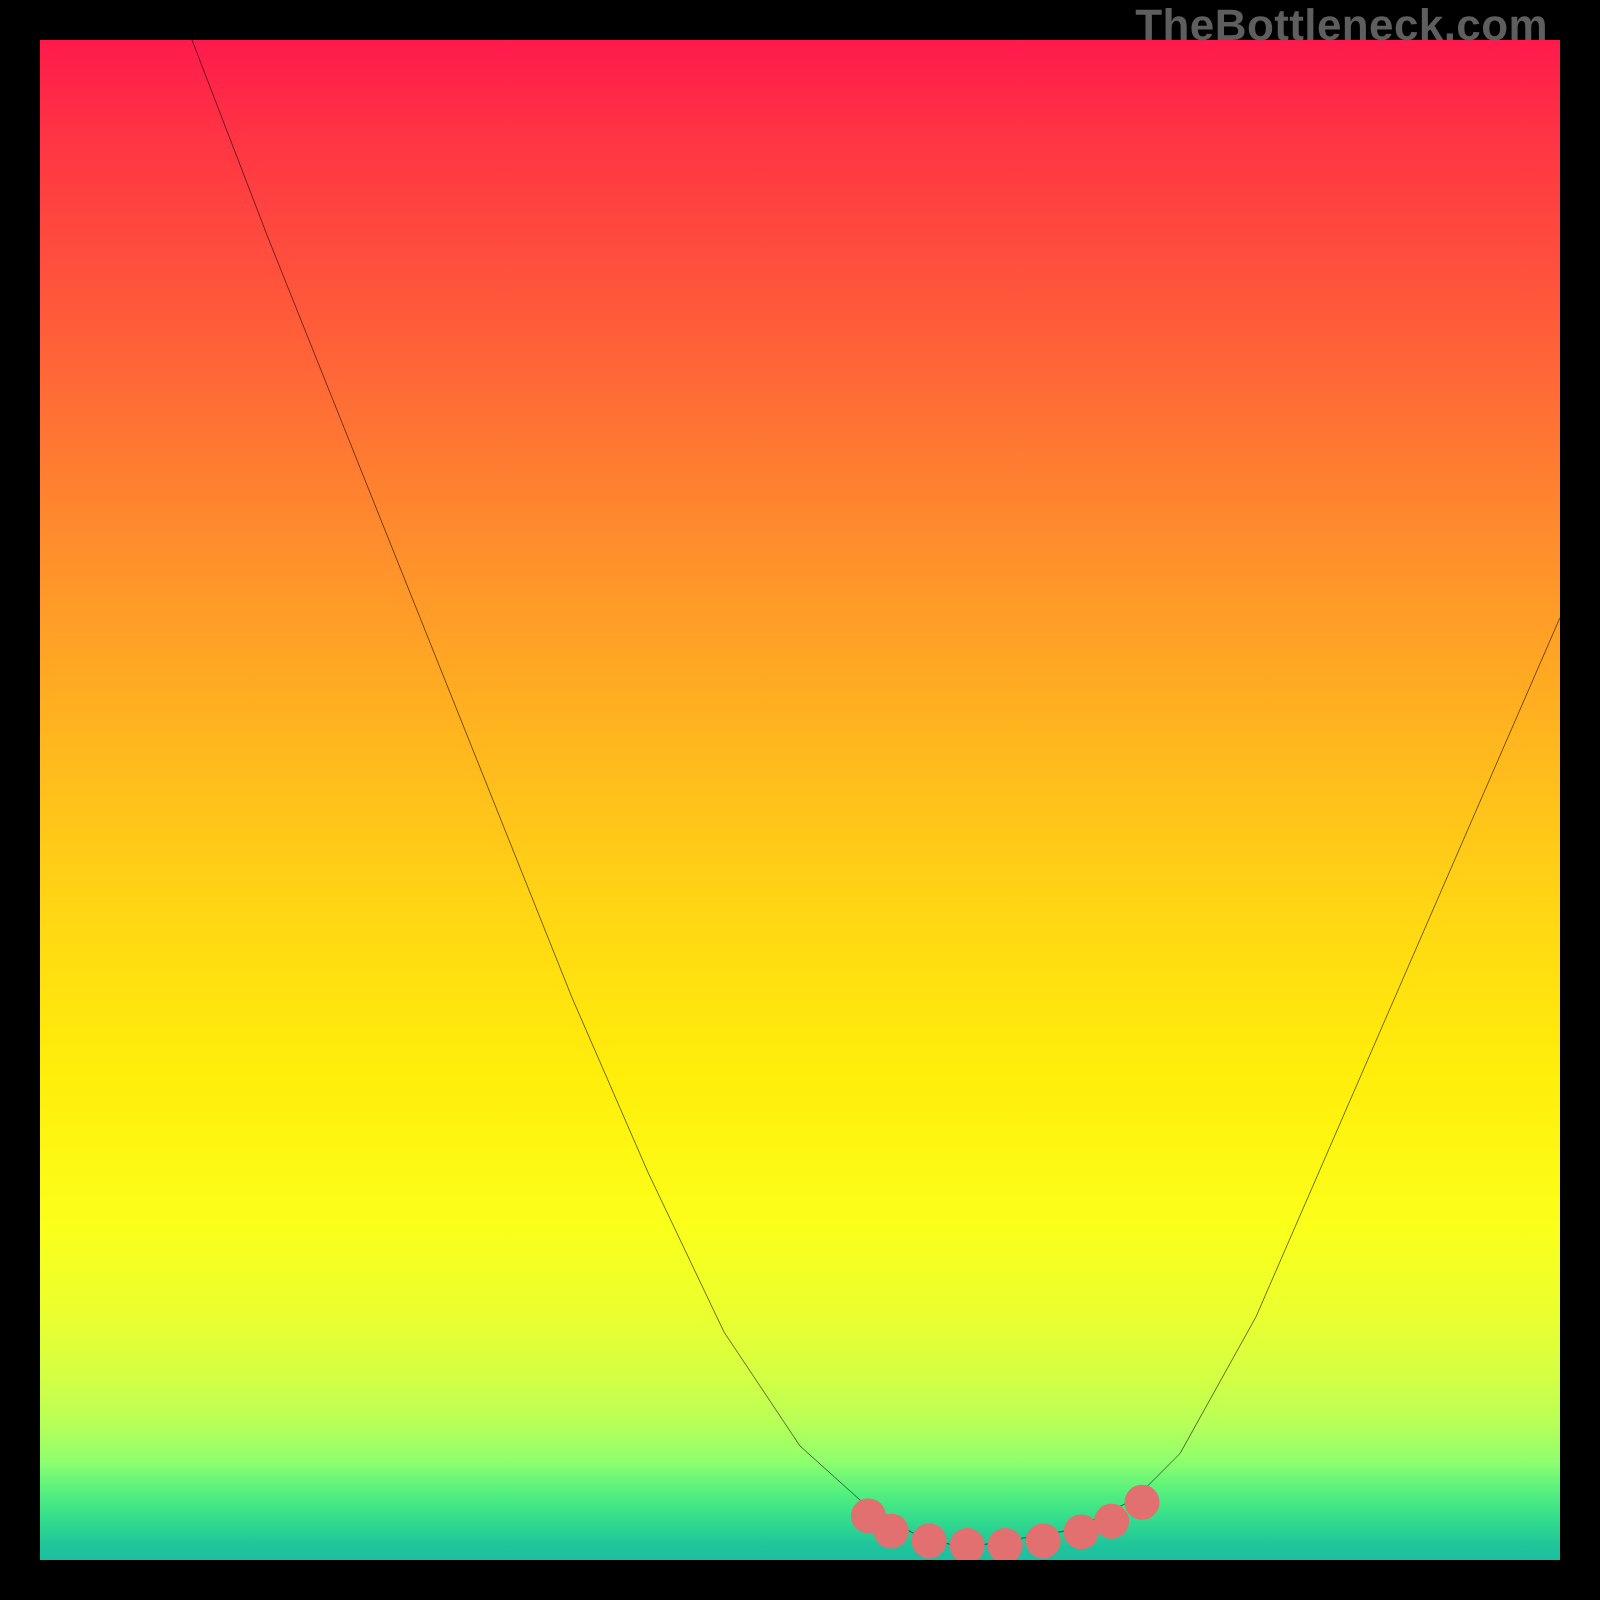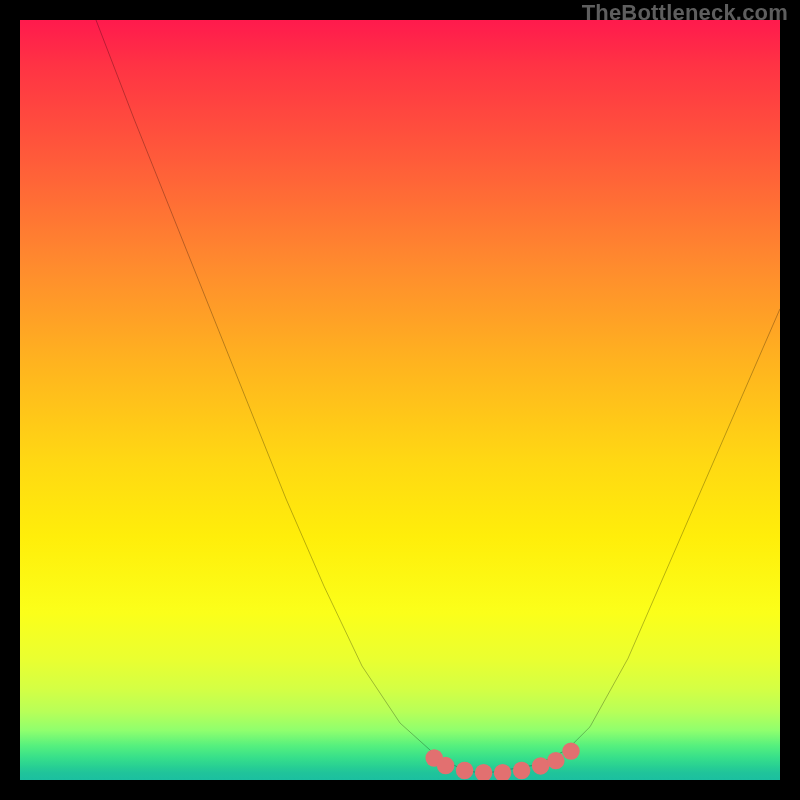--- a/index.html
+++ b/index.html
@@ -45,21 +45,21 @@
   .curve {
     position: absolute;
     inset: 0;
     width: 100%;
     height: 100%;
     pointer-events: none;
   }
   .watermark {
     position: absolute;
     top: 0;
-    right: 12px;
+    right: 26px;
     font-size: 22px;
     font-weight: 600;
     color: #5e5e5e;
     letter-spacing: 0.2px;
     user-select: none;
   }
 </style>
 </head>
 <body>
 

